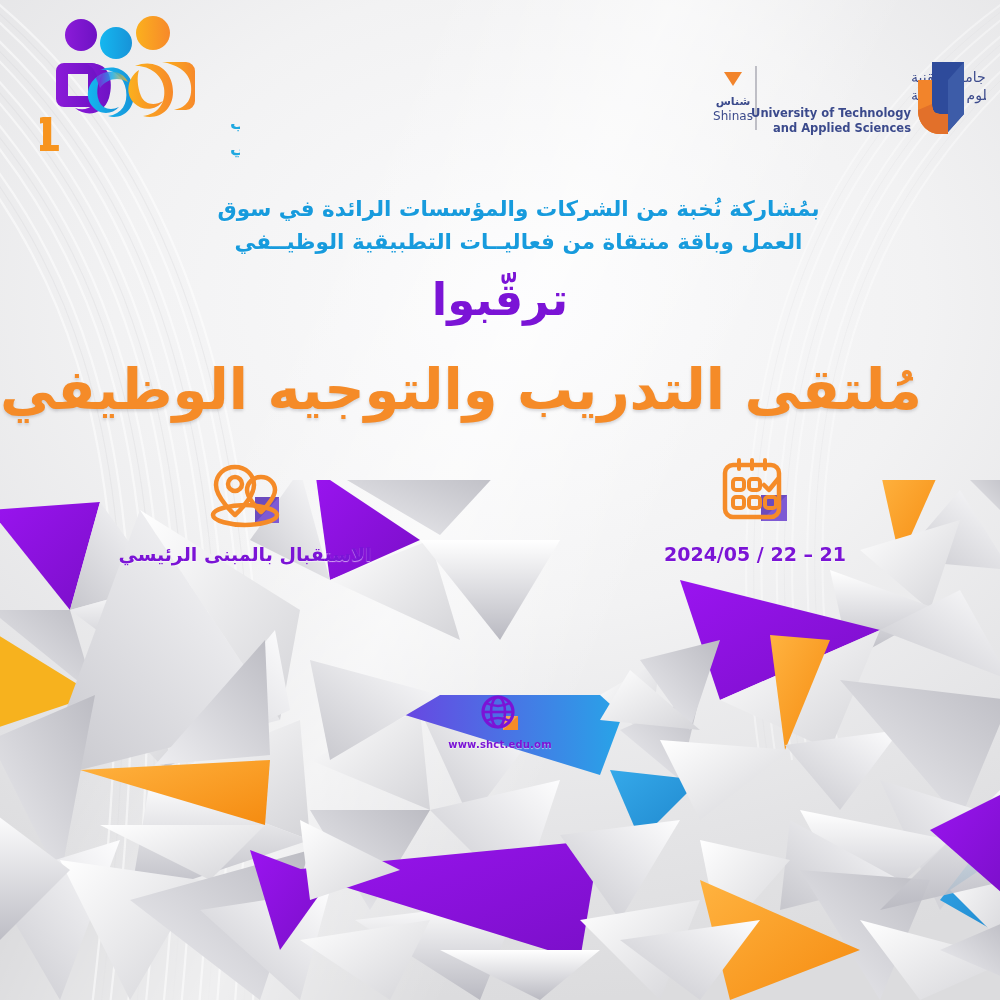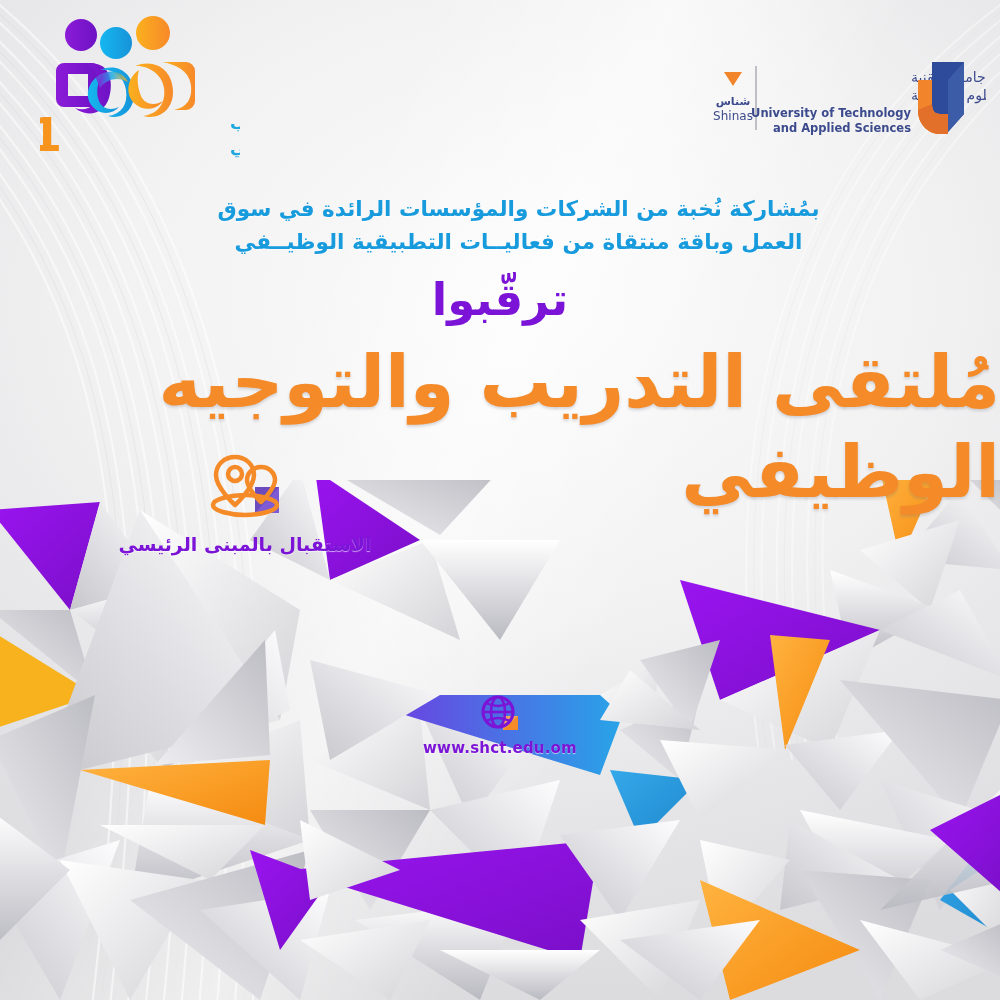--- a/index.html
+++ b/index.html
@@ -40,29 +40,29 @@
   .subtitle span{display:block;}
 
   .tease{
     position:absolute;left:0;right:0;top:272px;
     text-align:center;color:#7B14D6;
     font-size:45px;font-weight:bold;line-height:1.25;
     text-shadow:0 1px 2px rgba(255,255,255,.6);
   }
 
   .main-title{
-    position:absolute;left:0;right:0;top:337px;
-    text-align:right;color:#F58B28;
-    font-size:72px;font-weight:bold;line-height:1.25;
+    position:absolute;left:0;right:0;top:355px;
+    text-align:left;color:#F58B28;
+    font-size:56px;font-weight:bold;line-height:1.25;
     text-shadow:0 2px 3px rgba(120,120,130,.28);
   }
 
   
   .info-row{
-    position:absolute;left:120px;right:120px;top:445px;height:130px;
+    position:absolute;left:120px;right:120px;top:455px;height:130px;
     display:flex;flex-direction:row-reverse;justify-content:space-between;align-items:flex-start;gap:8px;
   }
   .info-item{width:250px;display:flex;flex-direction:column;align-items:center;}
   .info-icon{width:88px;height:78px;display:block;}
   .info-label{
     margin-top:10px;color:#7B14D6;font-size:19px;font-weight:bold;
     text-align:center;white-space:nowrap;
     text-shadow:0 1px 1px rgba(255,255,255,.6);
   }
   .info-label.ltr{direction:ltr;}
@@ -70,21 +70,21 @@
   
   .social-row{
     position:absolute;left:0;right:0;top:692px;
     display:flex;flex-direction:row;justify-content:center;align-items:flex-start;
     gap:52px;
   }
   .social-item{display:flex;flex-direction:column;align-items:center;}
   .social-icon{width:46px;height:42px;display:block;}
   .social-handle{
     margin-top:5px;direction:ltr;color:#7B14D6;
-    font-size:15px;font-weight:bold;letter-spacing:.2px;white-space:nowrap;
+    font-size:10px;font-weight:bold;letter-spacing:.2px;white-space:nowrap;
     text-shadow:0 1px 1px rgba(255,255,255,.6);
   }
 </style>
 </head>
 <body>
 
 <div class="poster">
 
   <svg class="bg-lines" viewBox="0 0 1000 1000" preserveAspectRatio="none">
     <g fill="none" stroke="#ffffff" stroke-width="2.2">
@@ -316,20 +316,37 @@
         <polygon points="54,68 78,42 78,68" fill="#7E5AD4"></polygon>
         <path d="M34,12 c-11,0 -19,8 -19,18 c0,13 19,30 19,30 c0,0 19,-17 19,-30 c0,-10 -8,-18 -19,-18 z" fill="none" stroke="#F58B28" stroke-width="4.5" stroke-linejoin="round"></path>
         <circle cx="34" cy="29" r="7" fill="none" stroke="#F58B28" stroke-width="4.5"></circle>
         <path d="M60,22 c-8,0 -14,6 -14,13 c0,9 14,22 14,22 c0,0 14,-13 14,-22 c0,-7 -6,-13 -14,-13 z" fill="none" stroke="#F58B28" stroke-width="4.5" stroke-linejoin="round"></path>
         <path d="M12,60 c0,-6 18,-10 32,-10 c14,0 32,4 32,10 c0,6 -18,10 -32,10 c-14,0 -32,-4 -32,-10 z" fill="none" stroke="#F58B28" stroke-width="4.5"></path>
       </svg>
       <div class="info-label">الاستقبال بالمبنى الرئيسي</div>
     </div>
 
 
+    <div class="info-item">
+      <svg class="info-icon" viewBox="0 0 88 78">
+        <polygon points="50,40 76,40 76,66 50,66" fill="#6B4BBE"></polygon>
+        <polygon points="50,66 76,40 76,66" fill="#7E5AD4"></polygon>
+        <rect x="14" y="10" width="54" height="52" rx="8" ry="8" fill="none" stroke="#F58B28" stroke-width="4.5"></rect>
+        <line x1="28" y1="5" x2="28" y2="14" stroke="#F58B28" stroke-width="4" stroke-linecap="round"></line>
+        <line x1="41" y1="5" x2="41" y2="14" stroke="#F58B28" stroke-width="4" stroke-linecap="round"></line>
+        <line x1="54" y1="5" x2="54" y2="14" stroke="#F58B28" stroke-width="4" stroke-linecap="round"></line>
+        <rect x="22" y="24" width="11" height="11" rx="3" fill="none" stroke="#F58B28" stroke-width="4"></rect>
+        <rect x="38" y="24" width="11" height="11" rx="3" fill="none" stroke="#F58B28" stroke-width="4"></rect>
+        <path d="M53,30 l5,5 l9,-11" fill="none" stroke="#F58B28" stroke-width="4.5" stroke-linecap="round" stroke-linejoin="round"></path>
+        <rect x="22" y="42" width="11" height="11" rx="3" fill="none" stroke="#F58B28" stroke-width="4"></rect>
+        <rect x="38" y="42" width="11" height="11" rx="3" fill="none" stroke="#F58B28" stroke-width="4"></rect>
+        <rect x="54" y="42" width="11" height="11" rx="3" fill="none" stroke="#F58B28" stroke-width="4"></rect>
+      </svg>
+      <div class="info-label ltr">2024/05 / 22 – 21</div>
+    </div>
   </div>
 
   <div class="social-row">
 
 
 
     <div class="social-item">
       <svg class="social-icon" viewBox="0 0 46 42">
         <polygon points="26,24 41,24 41,38 26,38" fill="#F2A55A"></polygon>
         <polygon points="26,38 41,24 41,38" fill="#F58B28"></polygon>

